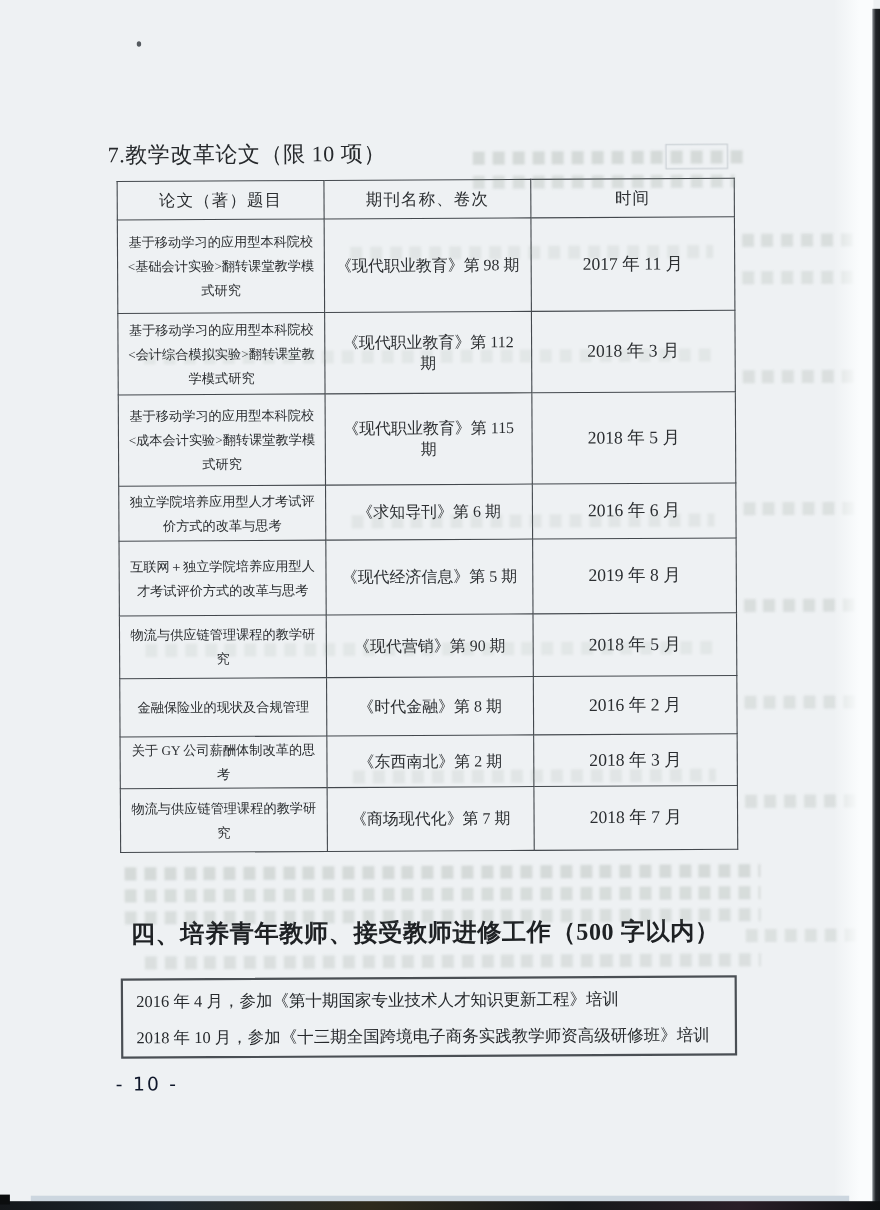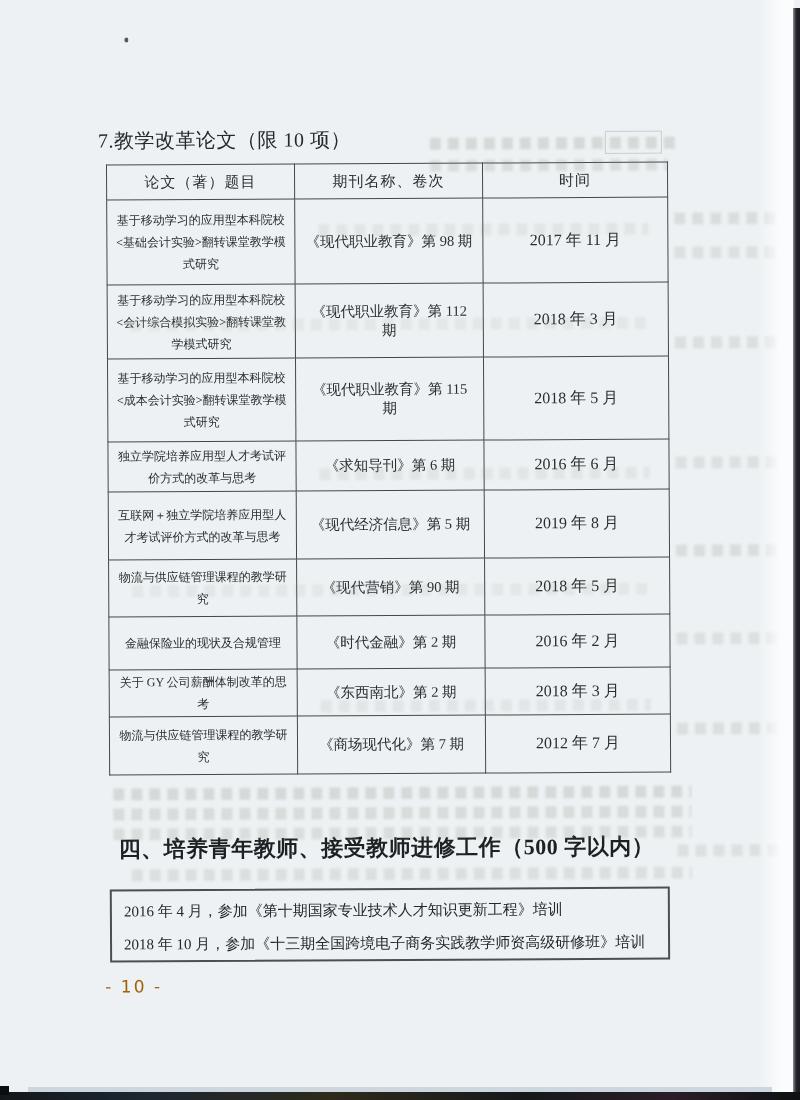--- a/index.html
+++ b/index.html
@@ -47,21 +47,21 @@
   }
   .training-box{
     position:absolute;left:108px;top:888px;width:560px;height:73px;
     border:2px solid #4a4f54;box-sizing:border-box;
     padding:4px 12px 0 12px;background:transparent;
   }
   .training-entry{font-size:15px;line-height:33px;color:#26292c;white-space:nowrap;}
   .page-number{
     position:absolute;left:103px;top:975px;
     font-family:"DejaVu Sans","Liberation Sans",sans-serif;
-    font-size:17px;color:#a16207;letter-spacing:2px;white-space:nowrap;
+    font-size:17px;color:#0f172a;letter-spacing:2px;white-space:nowrap;
   }
   
   .smudge{
     position:absolute;height:12px;filter:blur(0.8px);pointer-events:none;
     background:repeating-linear-gradient(90deg,
       rgba(125,138,126,0.22) 0px, rgba(125,138,126,0.22) 11px,
       rgba(0,0,0,0) 11px, rgba(0,0,0,0) 18px);
   }
   .bleed-box{
     position:absolute;left:607px;top:132px;width:55px;height:21px;
@@ -137,32 +137,32 @@
           <td class="col-journal">《现代经济信息》第 5 期</td>
           <td class="col-date">2019 年 8 月</td>
         </tr>
         <tr>
           <td class="col-title">物流与供应链管理课程的教学研究</td>
           <td class="col-journal">《现代营销》第 90 期</td>
           <td class="col-date">2018 年 5 月</td>
         </tr>
         <tr>
           <td class="col-title">金融保险业的现状及合规管理</td>
-          <td class="col-journal">《时代金融》第 2 期</td>
+          <td class="col-journal">《时代金融》第 8 期</td>
           <td class="col-date">2016 年 2 月</td>
         </tr>
         <tr>
           <td class="col-title">关于 GY 公司薪酬体制改革的思考</td>
           <td class="col-journal">《东西南北》第 2 期</td>
           <td class="col-date">2018 年 3 月</td>
         </tr>
         <tr>
           <td class="col-title">物流与供应链管理课程的教学研究</td>
           <td class="col-journal">《商场现代化》第 7 期</td>
-          <td class="col-date">2012 年 7 月</td>
+          <td class="col-date">2018 年 7 月</td>
         </tr>
       </tbody>
   </table>
 
   <div class="section-heading">四、培养青年教师、接受教师进修工作（500 字以内）</div>
 
   <div class="training-box" id="training-box">
       <div class="training-entry">2016 年 4 月，参加《第十期国家专业技术人才知识更新工程》培训</div>
       <div class="training-entry">2018 年 10 月，参加《十三期全国跨境电子商务实践教学师资高级研修班》培训</div>
     </div>

